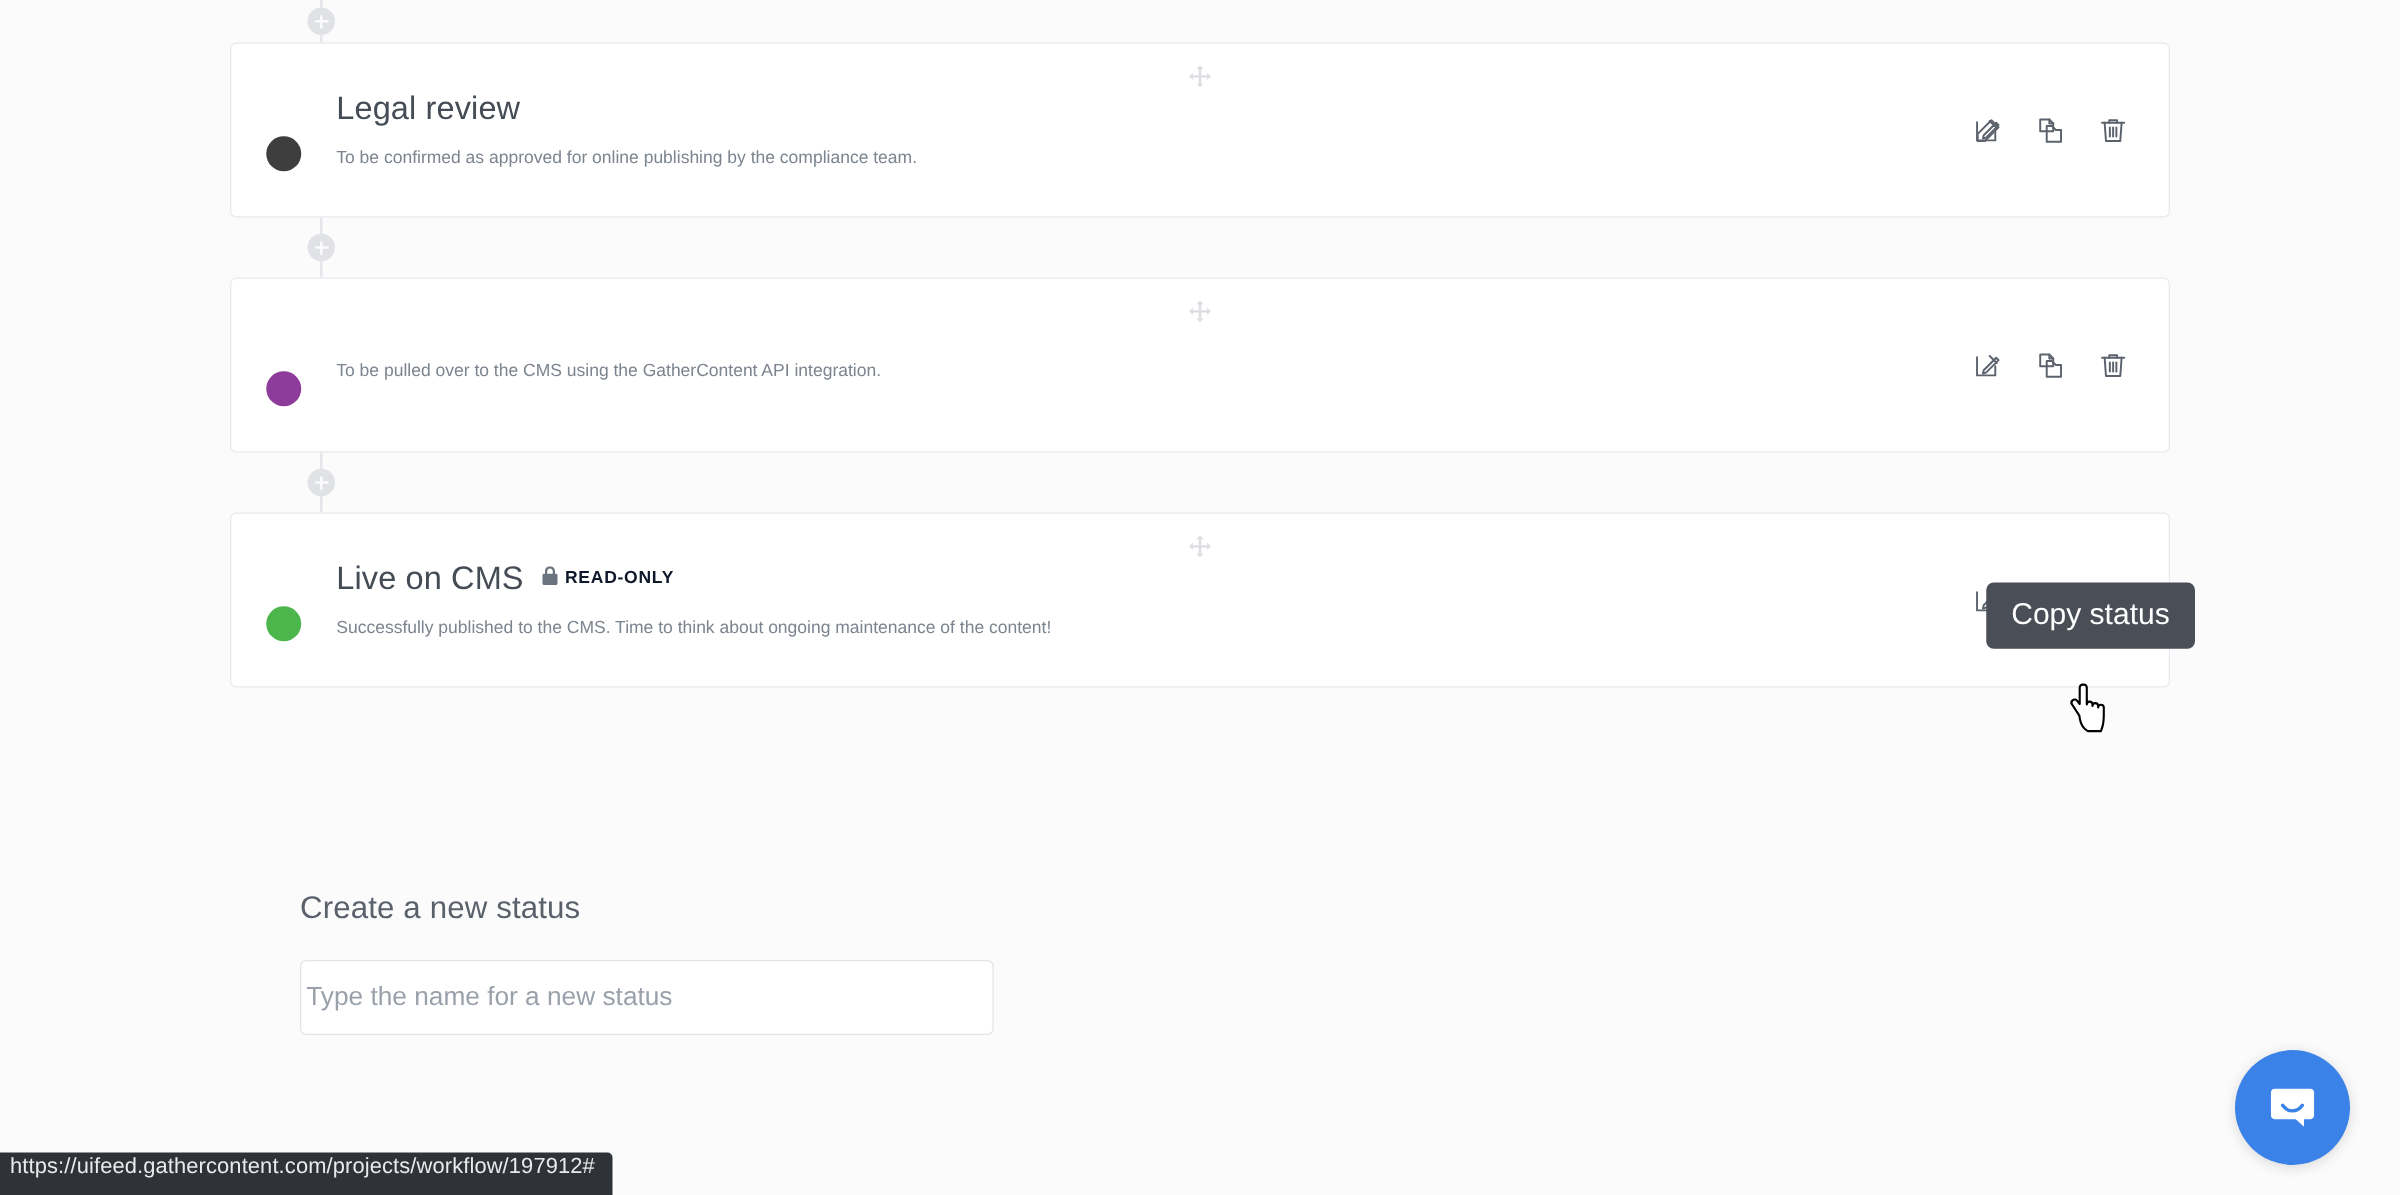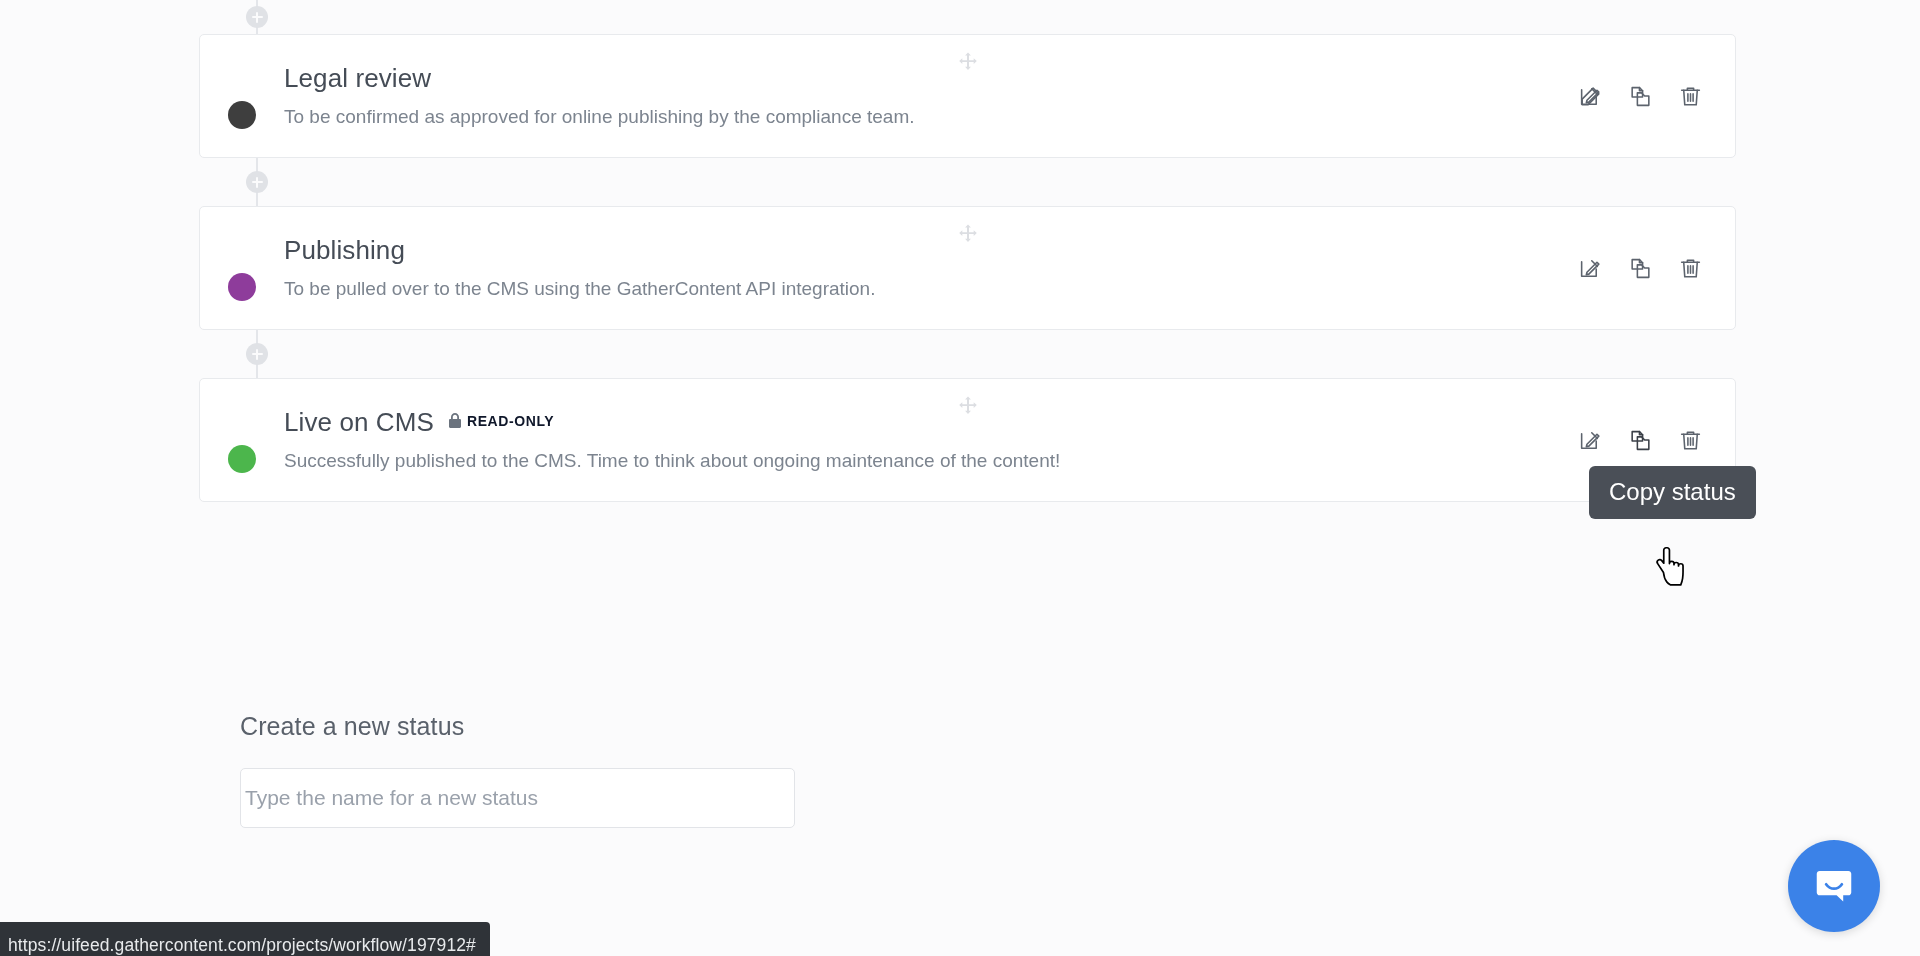--- a/index.html
+++ b/index.html
@@ -72,25 +72,24 @@
     background: #fbfbfc;
     border-radius: 1px;
   }
 
   
   .card {
     position: relative;
     background: #ffffff;
     border: 1px solid #e8eaed;
     border-radius: 5px;
-    height: 124px;
+    height: 140px;
     display: flex;
     align-items: center;
     z-index: 2;
-    margin-left: 15px;
   }
 
   .card-dot-wrap {
     width: 84px;
     display: flex;
     align-items: flex-start;
     justify-content: center;
     padding-top: 38px;
     flex: 0 0 84px;
   }
@@ -129,21 +128,21 @@
     font-size: 14px;
     font-weight: 700;
     letter-spacing: 0.6px;
     color: #0f172a;
     position: relative;
     top: -2px;
   }
   .readonly-badge .lock-icon { display: block; }
 
   .card-desc {
-    font-size: 19px;
+    font-size: 14px;
     font-weight: 400;
     color: #7c848f;
     line-height: 28px;
     margin-top: 8px;
     white-space: nowrap;
     overflow: hidden;
     text-overflow: ellipsis;
   }
 
   
@@ -241,21 +240,21 @@
   .status-bar {
     position: absolute;
     left: 0;
     bottom: 0;
     height: 34px;
     background: #2f3338;
     color: #e8eaec;
     font-size: 17.5px;
     font-family: "Liberation Sans", sans-serif;
     display: flex;
-    align-items: flex-end;
+    align-items: flex-start;
     padding: 0 14px 0 8px;
     border-top-right-radius: 4px;
     z-index: 40;
     letter-spacing: 0.1px;
   }
 
   
   .cursor {
     position: absolute;
     z-index: 50;
@@ -322,23 +321,20 @@
       <span class="bar-h"></span>
       <span class="bar-v"></span>
     </div>
   </div>
 
   <div class="card">
     <div class="card-dot-wrap">
       <span class="dot" style="background:#8e3c9b"></span>
     </div>
     <div class="card-body">
-      <div class="title-row">
-        <span class="card-title">Publishing</span>
-      </div>
       <div class="card-desc">To be pulled over to the CMS using the GatherContent API integration.</div>
     </div>
     <div class="card-actions">
       <button class="action-btn">
         <svg width="25" height="25" viewBox="0 0 24 24" fill="none" stroke="#5c636d" stroke-width="1.5" stroke-linecap="round" stroke-linejoin="round">
           <path d="M3.5 5.5v14h14v-7"></path>
           <path d="M13.2 4.6l5.4 5.4M8.6 15.6l9.6-9.6 1.8 1.8-9.6 9.6-2.4.6z"></path>
         </svg>
       </button>
       <button class="action-btn">

